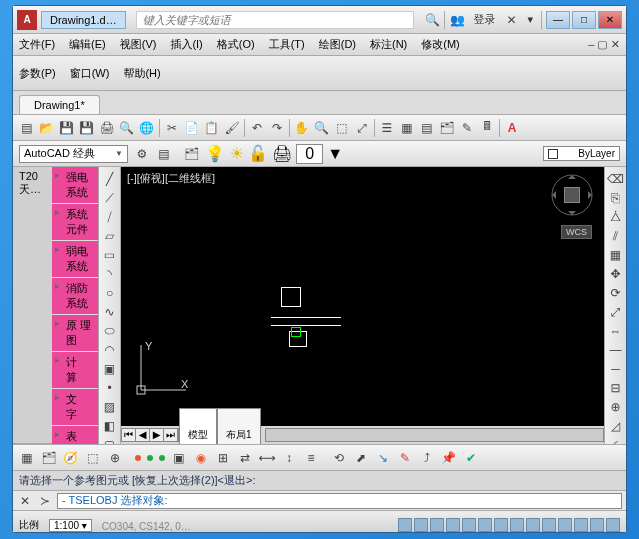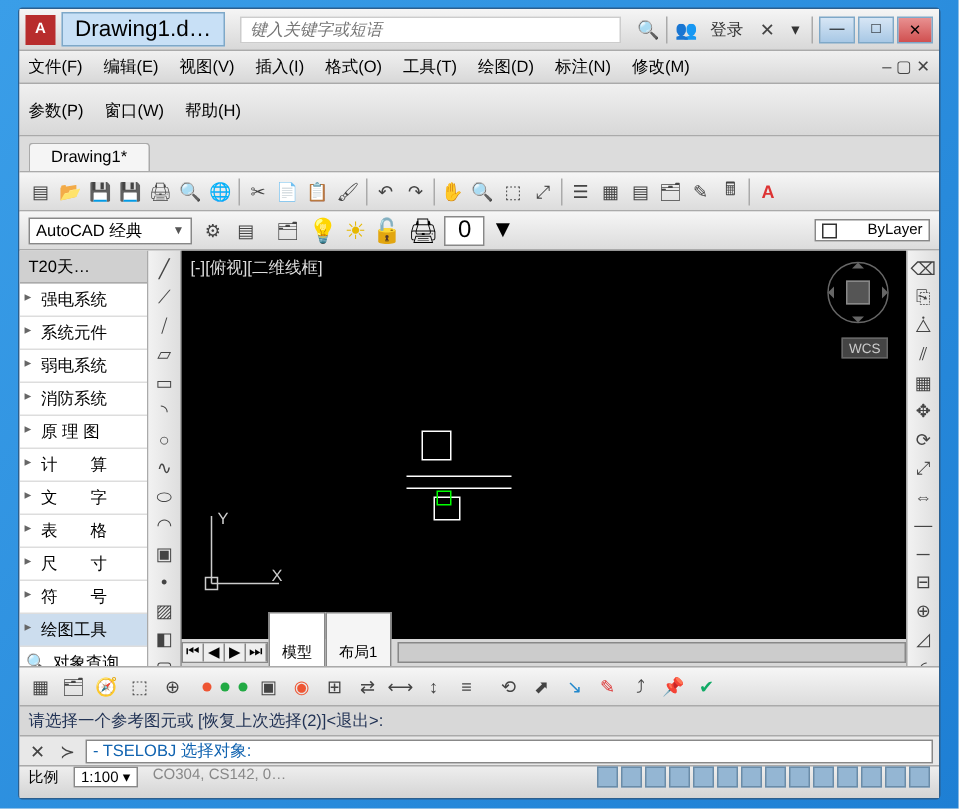--- a/index.html
+++ b/index.html
@@ -1,20 +1,20 @@
 <!DOCTYPE html>
 <html><head>
 <meta charset="utf-8">
 <style>
 * { box-sizing: border-box; margin: 0; padding: 0; font-family: "Microsoft YaHei", SimSun, Arial, sans-serif; }
 body { background: linear-gradient(135deg, #3a9ee8, #1e7fd4); width: 639px; height: 539px; overflow: hidden; position: relative; }
 .window { position: absolute; left: 12px; top: 5px; width: 615px; height: 528px; background: #e4e4e4; border: 1px solid #2b5f8f; border-radius: 3px; display: flex; flex-direction: column; }
 .titlebar { height: 28px; background: linear-gradient(#f5f5f5, #d8d8d8); display: flex; align-items: center; gap: 4px; padding: 0 4px; border-bottom: 1px solid #aaa; }
 .logo { width: 20px; height: 20px; background: #b82d2d; position: relative; font-size: 10px; color: #fff; display: flex; align-items: center; justify-content: center; font-weight: bold; }
-.doc-tab { background: #c8e0f6; border: 1px solid #7ea8c8; padding: 2px 8px; font-size: 15px; text-align: center; }
+.doc-tab { background: #c8e0f6; border: 1px solid #7ea8c8; padding: 2px 8px; font-size: 11px; text-align: center; }
 .search { flex: 1; padding: 2px 6px; font-size: 11px; color: #888; font-style: italic; border: 1px solid #ccc; background: #fff; height: 18px; margin: 0 6px; }
 .sep { width: 1px; height: 18px; background: #aaa; }
 .tbtn { font-size: 11px; color: #333; padding: 2px 4px; cursor: pointer; }
 .winctrl { display: flex; gap: 2px; }
 .winbtn { width: 24px; height: 18px; background: linear-gradient(#d7e6f5,#a8c8e5); border: 1px solid #7ea8c8; font-size: 10px; display: flex; align-items: center; justify-content: center; }
 .winbtn.close { background: linear-gradient(#e89090,#d05050); }
 .menubar { height: 22px; background: linear-gradient(#f0f0f0,#d8d8d8); display: flex; align-items: center; padding: 0 6px; gap: 14px; font-size: 11px; border-bottom: 1px solid #aaa; }
 .menubar2 { height: 35px; background: linear-gradient(#f0f0f0,#d8d8d8); display: flex; align-items: center; padding: 0 6px; gap: 14px; font-size: 11px; border-bottom: 1px solid #aaa; }
 .mb-spacer { flex: 1; }
 .inner-close { width: 36px; text-align: right; font-size: 11px; color: #444; }
@@ -22,21 +22,21 @@
 .doctab { background: #f5f5f5; border: 1px solid #aaa; border-bottom: none; padding: 3px 14px; font-size: 11px; border-radius: 3px 3px 0 0; }
 .toolbar { height: 26px; background: linear-gradient(#f6f6f6,#dcdcdc); display: flex; align-items: center; gap: 4px; padding: 0 6px; border-bottom: 1px solid #aaa; overflow: hidden; }
 .ico { width: 16px; height: 16px; display: inline-flex; align-items: center; justify-content: center; font-size: 12px; color: #444; cursor: pointer; }
 .toolbar .vsep { width: 1px; height: 18px; background: #aaa; }
 .layerbar { height: 26px; background: linear-gradient(#f6f6f6,#dcdcdc); display: flex; align-items: center; gap: 6px; padding: 0 6px; border-bottom: 1px solid #aaa; }
 .combo { background: #fff; border: 1px solid #888; height: 18px; font-size: 11px; padding: 0 4px; display: flex; align-items: center; gap: 20px; }
 .combo .arr { font-size: 8px; color: #555; }
 .layerctl { display: flex; align-items: center; gap: 4px; }
 .bylayer { background: #fff; border: 1px solid #888; font-size: 10px; padding: 1px 4px; display: flex; align-items: center; gap: 20px; }
 .main { flex: 1; display: flex; overflow: hidden; }
-.palette { width: 86px; background: #ffffff; border-right: 1px solid #aaa; display: flex; flex-direction: column; font-size: 11px; overflow: hidden; }
+.palette { width: 86px; background: #ec4899; border-right: 1px solid #aaa; display: flex; flex-direction: row; font-size: 11px; overflow: hidden; }
 .pal-title { padding: 3px 6px; background: #d0d0d0; border-bottom: 1px solid #aaa; font-size: 11px; }
 .pal-list { overflow-y: auto; }
 .pal-item { padding: 3px 6px 3px 14px; border-bottom: 1px solid #ddd; cursor: pointer; position: relative; }
 .pal-item.exp::before { content: "▸"; position: absolute; left: 3px; font-size: 9px; color: #666; }
 .pal-row { display: flex; align-items: center; gap: 4px; padding: 3px 4px; border-bottom: 1px solid #ddd; cursor: pointer; }
 .pal-ico { width: 14px; height: 14px; display: inline-flex; align-items: center; justify-content: center; font-size: 11px; }
 .vt { width: 22px; background: linear-gradient(90deg,#f2f2f2,#dedede); border-right: 1px solid #aaa; display: flex; flex-direction: column; align-items: center; gap: 5px; padding: 5px 0; }
 .vt .ico { width: 16px; height: 16px; }
 .canvas-wrap { flex: 1; display: flex; flex-direction: column; background: #000; }
 .canvas { flex: 1; position: relative; color: #eee; }
@@ -53,21 +53,21 @@
 .mt-nav { display: flex; border: 1px solid #888; }
 .mt-nav span { width: 14px; text-align: center; border-right: 1px solid #888; background: #eee; cursor: pointer; }
 .mt-tab { border: 1px solid #888; padding: 19px 8px; background: #f5f5f5; }
 .mt-tab.active { background: #fff; }
 .mt-scroll { flex: 1; background: #ccc; border: 1px solid #888; height: 14px; margin-left: 4px; }
 .toolbar2 { height: 26px; background: linear-gradient(#f6f6f6,#dcdcdc); border-top: 1px solid #aaa; display: flex; align-items: center; gap: 6px; padding: 0 6px; overflow: hidden; }
 .cmdline { background: #d8d8d8; border-top: 1px solid #aaa; font-size: 11px; color: #235; padding: 2px 6px; }
 .cmdline .ln1, .cmdline .ln2 { white-space: nowrap; overflow: hidden; }
 .cmdprompt { height: 20px; background: #e8e8e8; border-top: 1px solid #aaa; display: flex; align-items: center; padding: 0 4px; gap: 4px; font-size: 11px; }
 .cmdinput { flex: 1; border: 1px solid #888; background: #fff; height: 16px; padding: 0 4px; font-size: 11px; color: #1063b0; }
-.status { height: 22px; background: linear-gradient(#eee,#d4d4d4); display: flex; align-items: flex-start; font-size: 10px; gap: 10px; padding: 0 6px; border-top: 1px solid #aaa; }
+.status { height: 22px; background: linear-gradient(#eee,#d4d4d4); display: flex; align-items: flex-end; font-size: 10px; gap: 10px; padding: 0 6px; border-top: 1px solid #aaa; }
 .status .coords { color: #888; }
 .st-ico { width: 14px; height: 14px; background: #94b6d3; border: 1px solid #6a8ca8; }
 .st-group { display: flex; gap: 2px; }
 .rvt { width: 22px; background: linear-gradient(90deg,#f2f2f2,#dedede); border-left: 1px solid #aaa; display: flex; flex-direction: column; align-items: center; gap: 5px; padding: 5px 0; }
 .dot { width: 6px; height: 6px; border-radius: 50%; display: inline-block; }
 </style>
 </head>
 <body>
 
 <div class="window">

